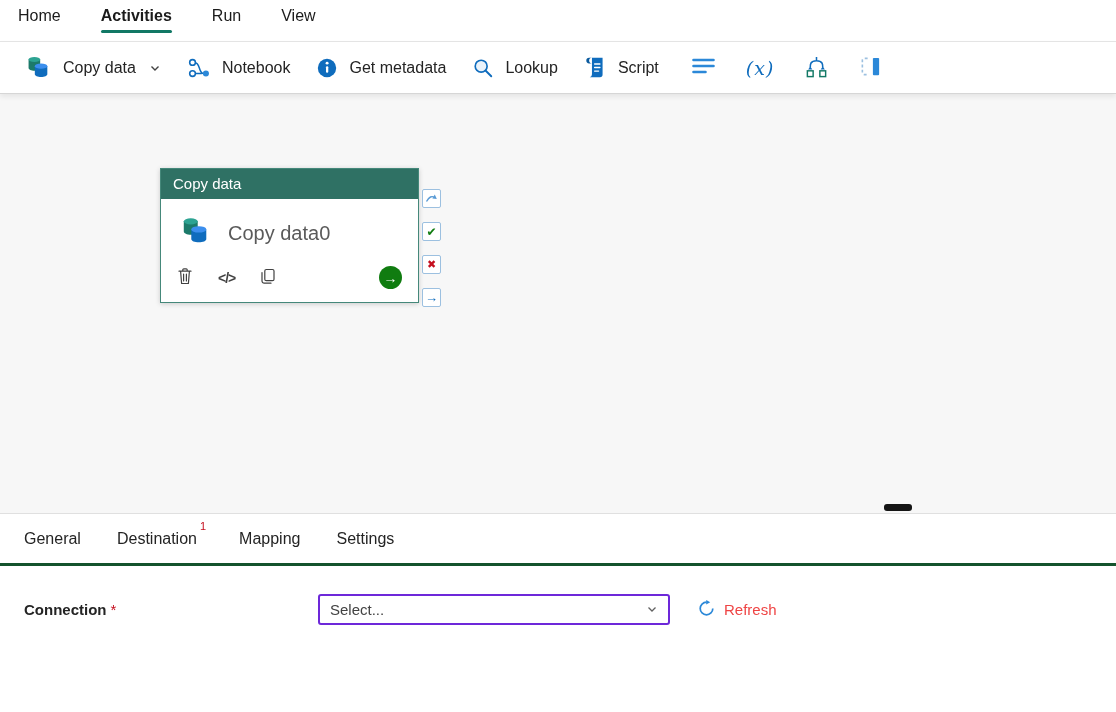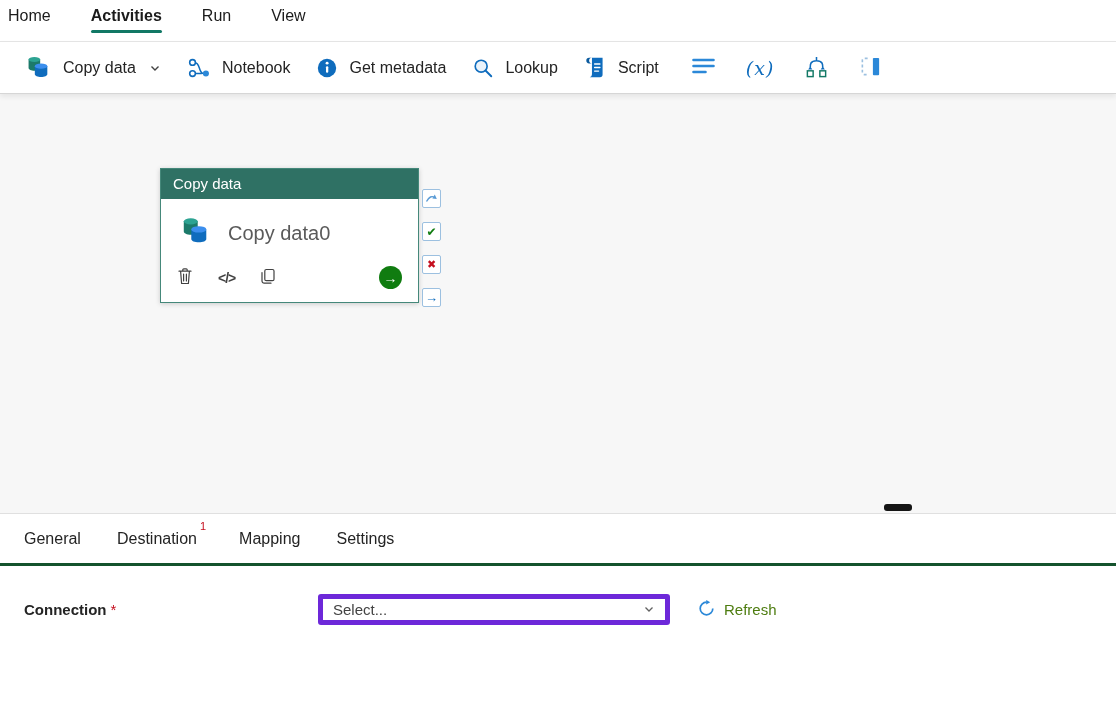--- a/index.html
+++ b/index.html
@@ -10,21 +10,21 @@
     color: #242424;
     position: relative;
     overflow: hidden;
   }
 
   
   .ribbon {
     height: 34px;
     display: flex;
     align-items: stretch;
-    padding-left: 8px;
+    padding-left: 18px;
   }
   .menu-tab {
     font-size: 16px;
     line-height: 32px;
     margin-right: 40px;
     cursor: pointer;
     position: relative;
     color: #1b1b1b;
     white-space: nowrap;
   }
@@ -208,41 +208,41 @@
   .conn-label {
     width: 294px;
     font-size: 15px;
     font-weight: 700;
     color: #242424;
   }
   .req-mark { color: var(--fail-red, #c50f1f); margin-left: 4px; font-weight: 400; }
   .select-box {
     width: 352px;
     height: 31px;
-    border: 5px solid #6d28d9;
+    border: 2px solid #6d28d9;
     border-radius: 3px;
     background: #fff;
     display: flex;
     align-items: center;
     justify-content: space-between;
     padding: 0 10px;
     font-size: 15px;
     color: #424242;
     cursor: pointer;
   }
   .refresh-btn {
     margin-left: 28px;
     display: flex;
     align-items: center;
     gap: 9px;
     background: none;
     border: none;
     font-family: inherit;
     font-size: 15px;
-    color: #4d7c0f;
+    color: #ef4444;
     cursor: pointer;
   }
 </style>
 </head>
 <body>
 
 <div class="ribbon">
   <div class="menu-tab">Home</div>
   <div class="menu-tab selected">Activities</div>
   <div class="menu-tab">Run</div>

